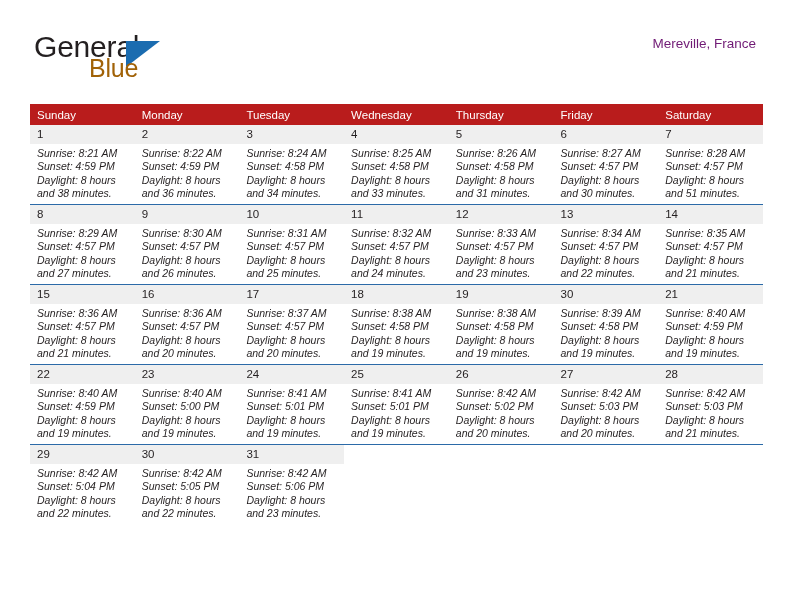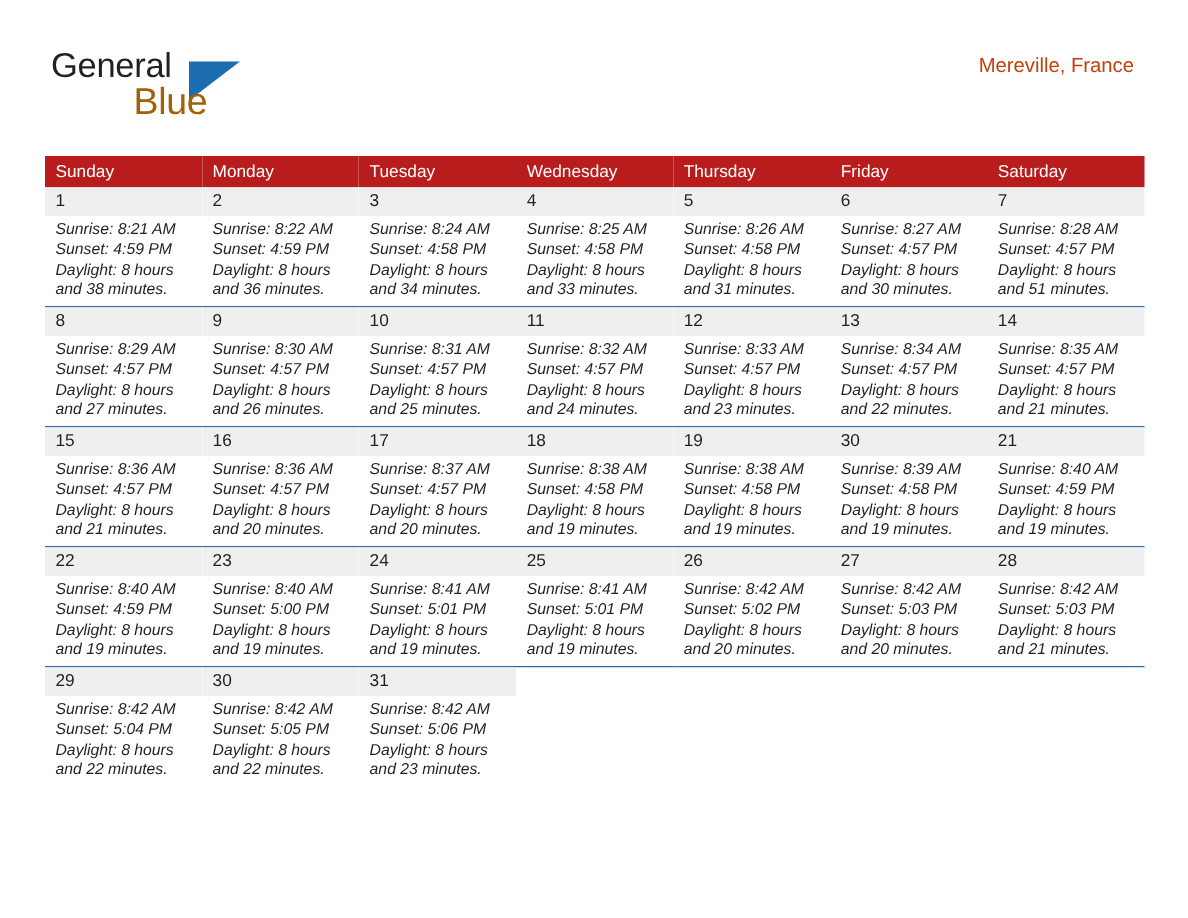--- a/index.html
+++ b/index.html
@@ -24,21 +24,21 @@
   }
   .brand {
     position: absolute;
     left: 34px;
     top: 32px;
     width: 180px;
     height: 52px;
     line-height: 1;
   }
   .brand-general {
-    font-size: 23px;
+    font-size: 30px;
     color: #231f20;
     letter-spacing: -0.2px;
     display: inline-block;
   }
   .brand-blue {
     position: absolute;
     left: 55px;
     top: 24px;
     font-size: 25px;
     color: #a16207;
@@ -61,21 +61,21 @@
     text-align: right;
   }
   .cal-title {
     font-size: 27px;
     color: #231f20;
     line-height: 1.15;
     white-space: nowrap;
   }
   .cal-subtitle {
     font-size: 13.5px;
-    color: #c2410c;
+    color: #701a75;
     margin-top: 8px;
     white-space: nowrap;
   }
 
   
   .calendar {
     position: absolute;
     left: 30px;
     top: 104px;
     width: 733px;

